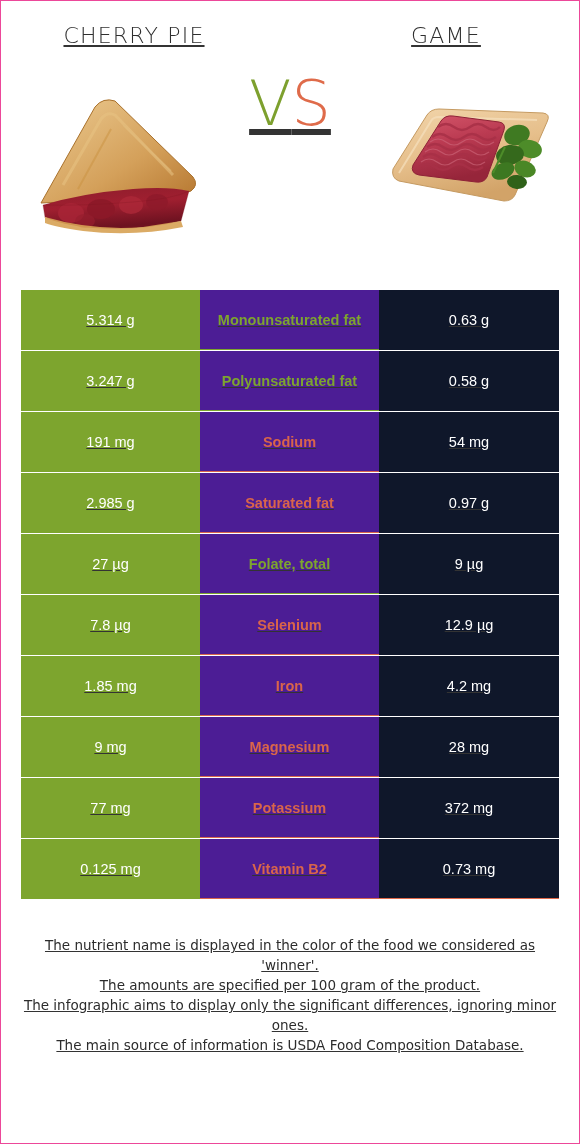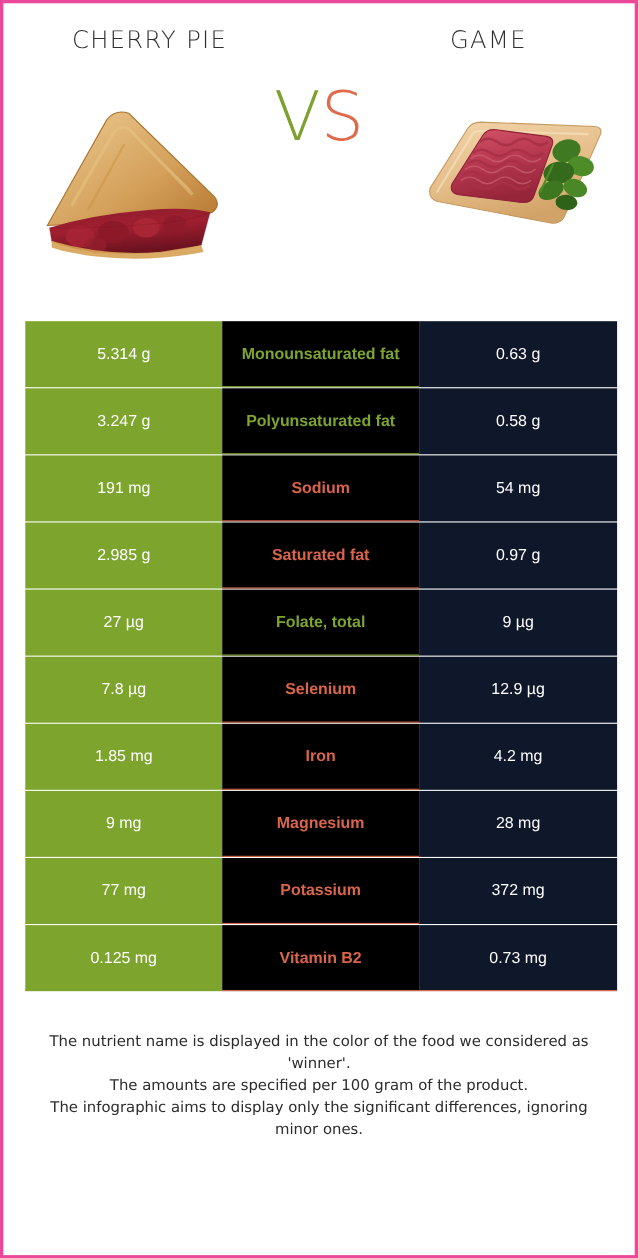--- a/index.html
+++ b/index.html
@@ -13,21 +13,22 @@
     font-family: "Liberation Sans", sans-serif;
     color: #333333;
     overflow: hidden;
   }
   .page {
     position: relative;
     width: 580px;
     height: 1144px;
     background: #ffffff;
     box-sizing: border-box;
-    border: 3px solid #ec4899;
+    border: 1px solid #ec4899;
+    text-decoration: underline;
   }
 
   
   .header {
     display: flex;
     align-items: flex-start;
     justify-content: space-between;
     padding: 22px 0 0 0;
     height: 44px;
   }
@@ -107,21 +108,21 @@
     background: #7da52e;
     color: #ffffff;
   }
   .cell-right {
     width: 180px;
     background: #0f172a;
     color: #ffffff;
   }
   .cell-mid {
     width: 179px;
-    background: #000000;
+    background: #4c1d95;
     font-weight: bold;
     font-size: 14.5px;
     border-bottom: 1px solid transparent;
   }
   .win-green .cell-mid { color: #7da52e; border-bottom-color: #7da52e; }
   .win-red   .cell-mid { color: #d9654a; border-bottom-color: #d9654a; }
   .row:last-child .cell-left { border-bottom: 1px solid #7da52e; }
   .row:last-child .cell-right { border-bottom: 1px solid #e0694a; }
 
   
@@ -294,15 +295,16 @@
         <div class="cell cell-left">0.125 mg</div>
         <div class="cell cell-mid">Vitamin B2</div>
         <div class="cell cell-right">0.73 mg</div>
       </div>
     </div>
 
   <div class="footer">
     <p>The nutrient name is displayed in the color of the food we considered as 'winner'.</p>
     <p>The amounts are specified per 100 gram of the product.</p>
     <p>The infographic aims to display only the significant differences, ignoring minor ones.</p>
+    <p>The main source of information is USDA Food Composition Database.</p>
   </div>
 
 </div>
 
 </body></html>

